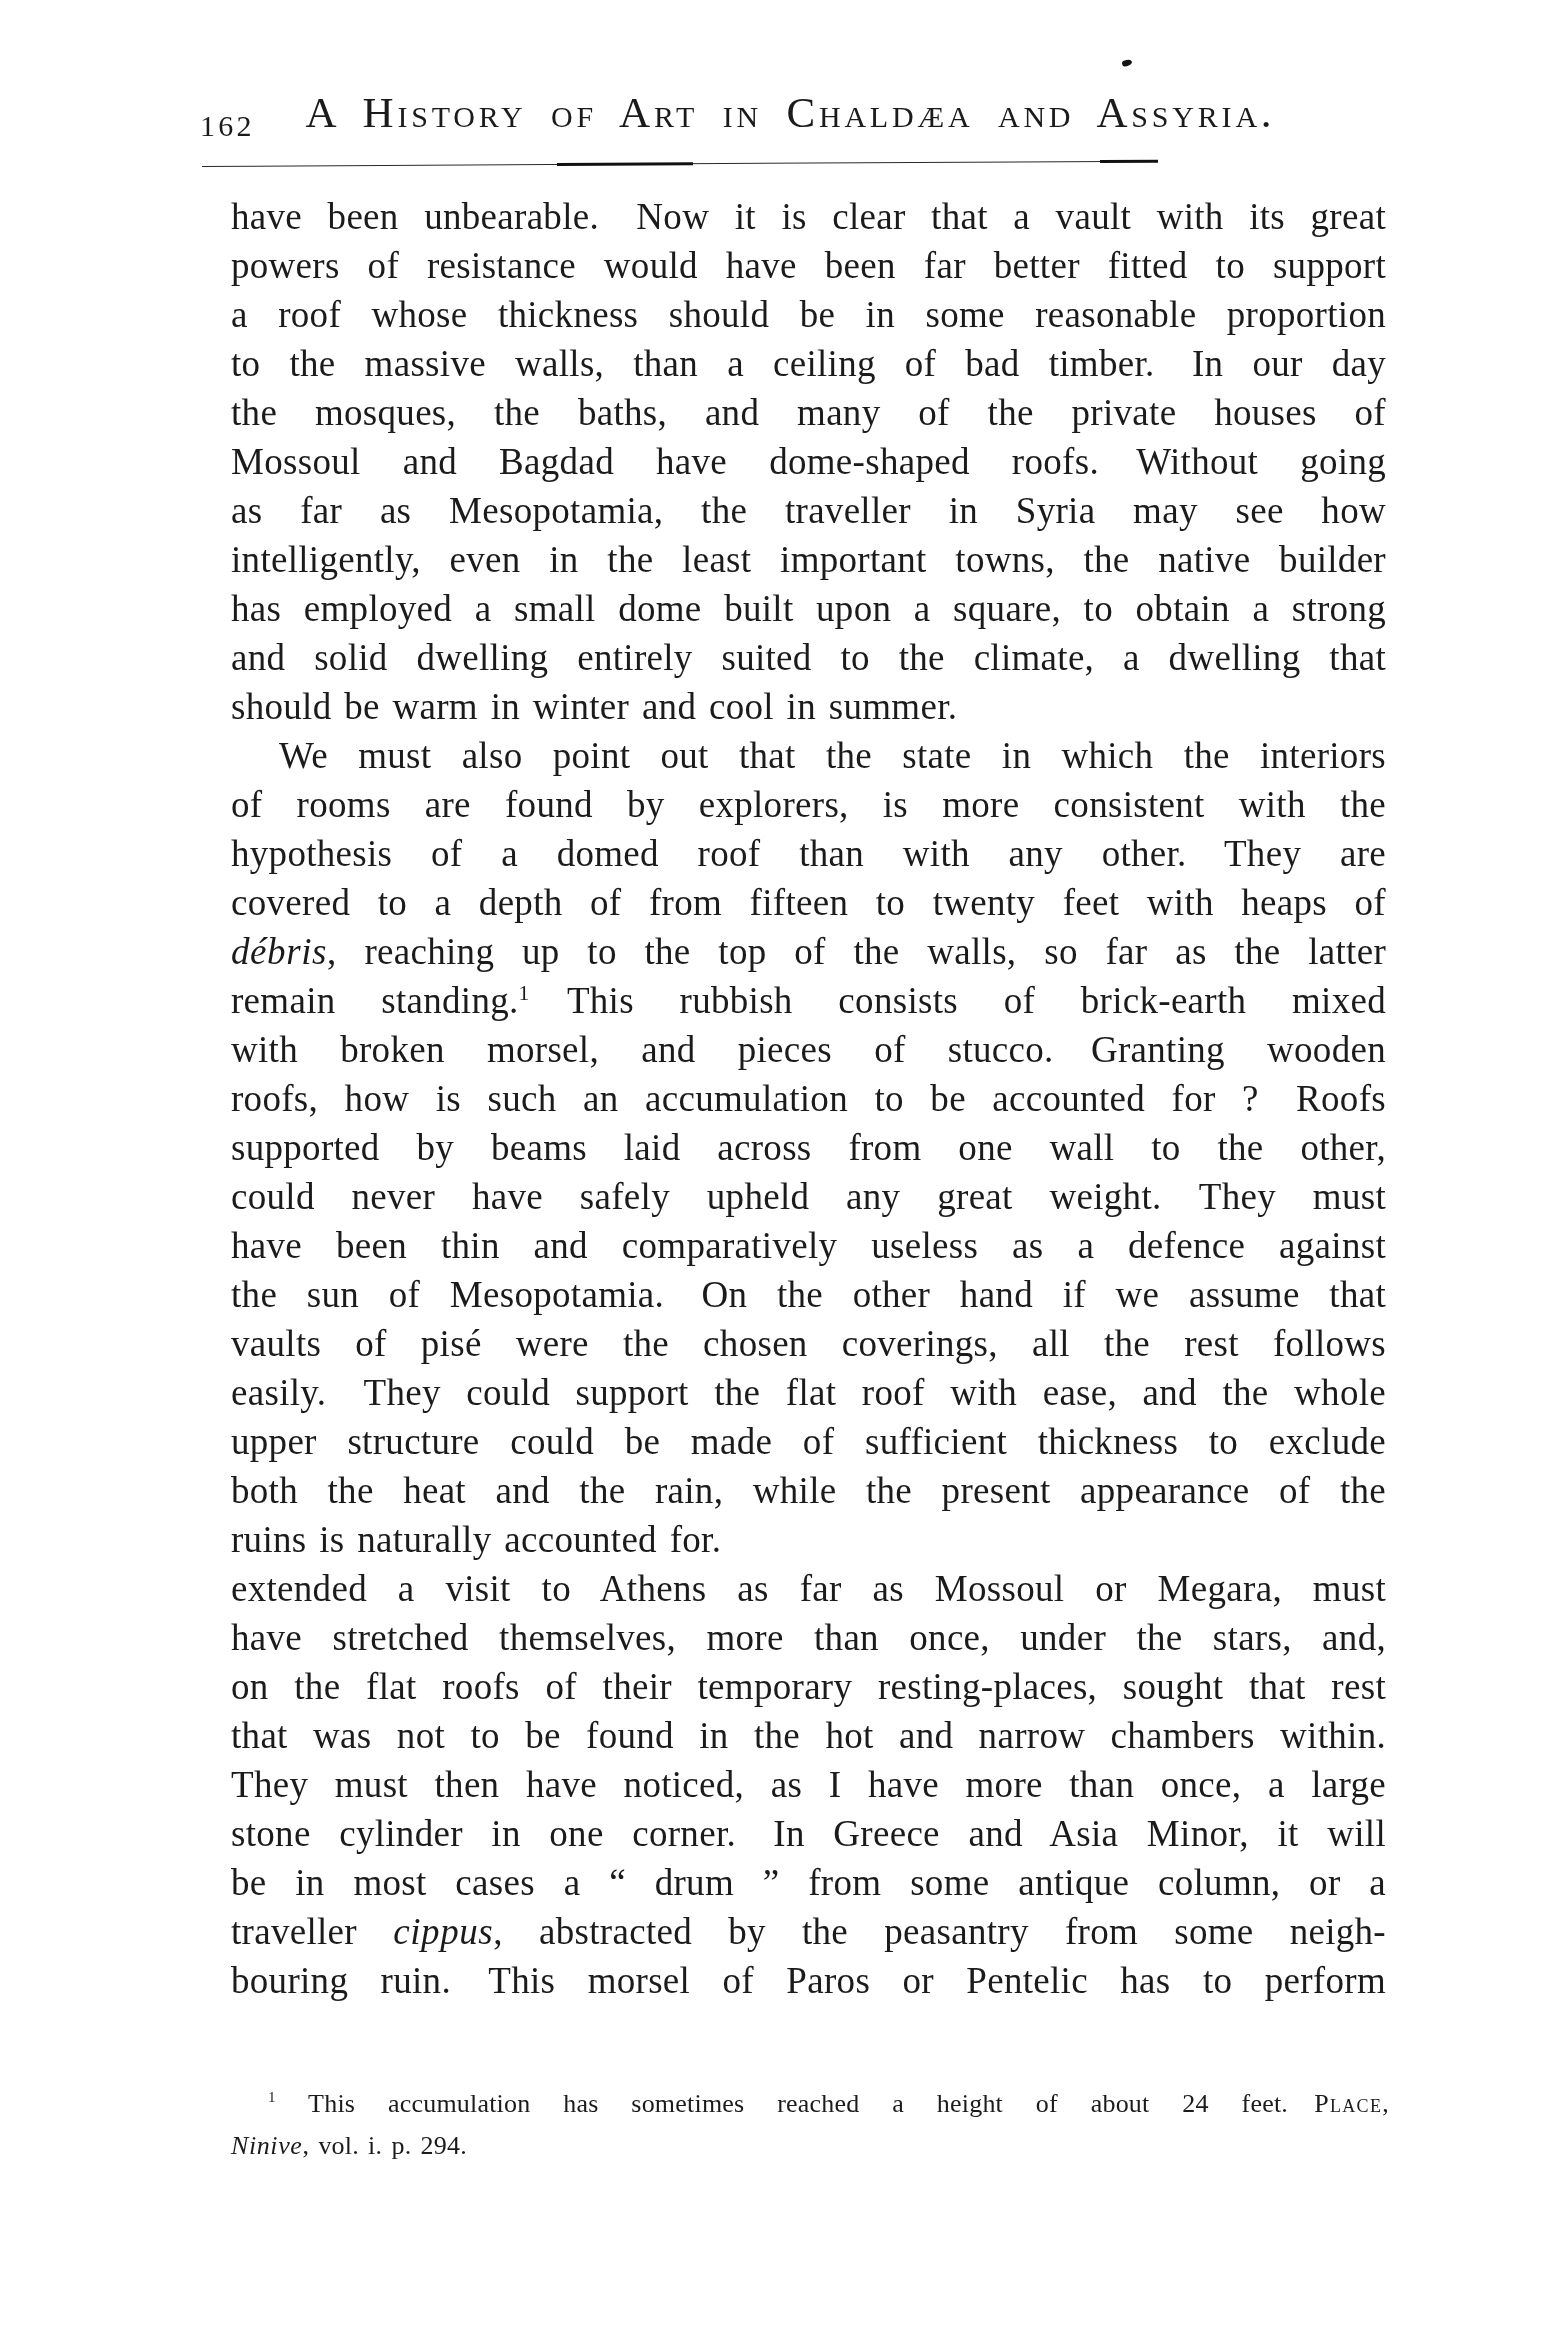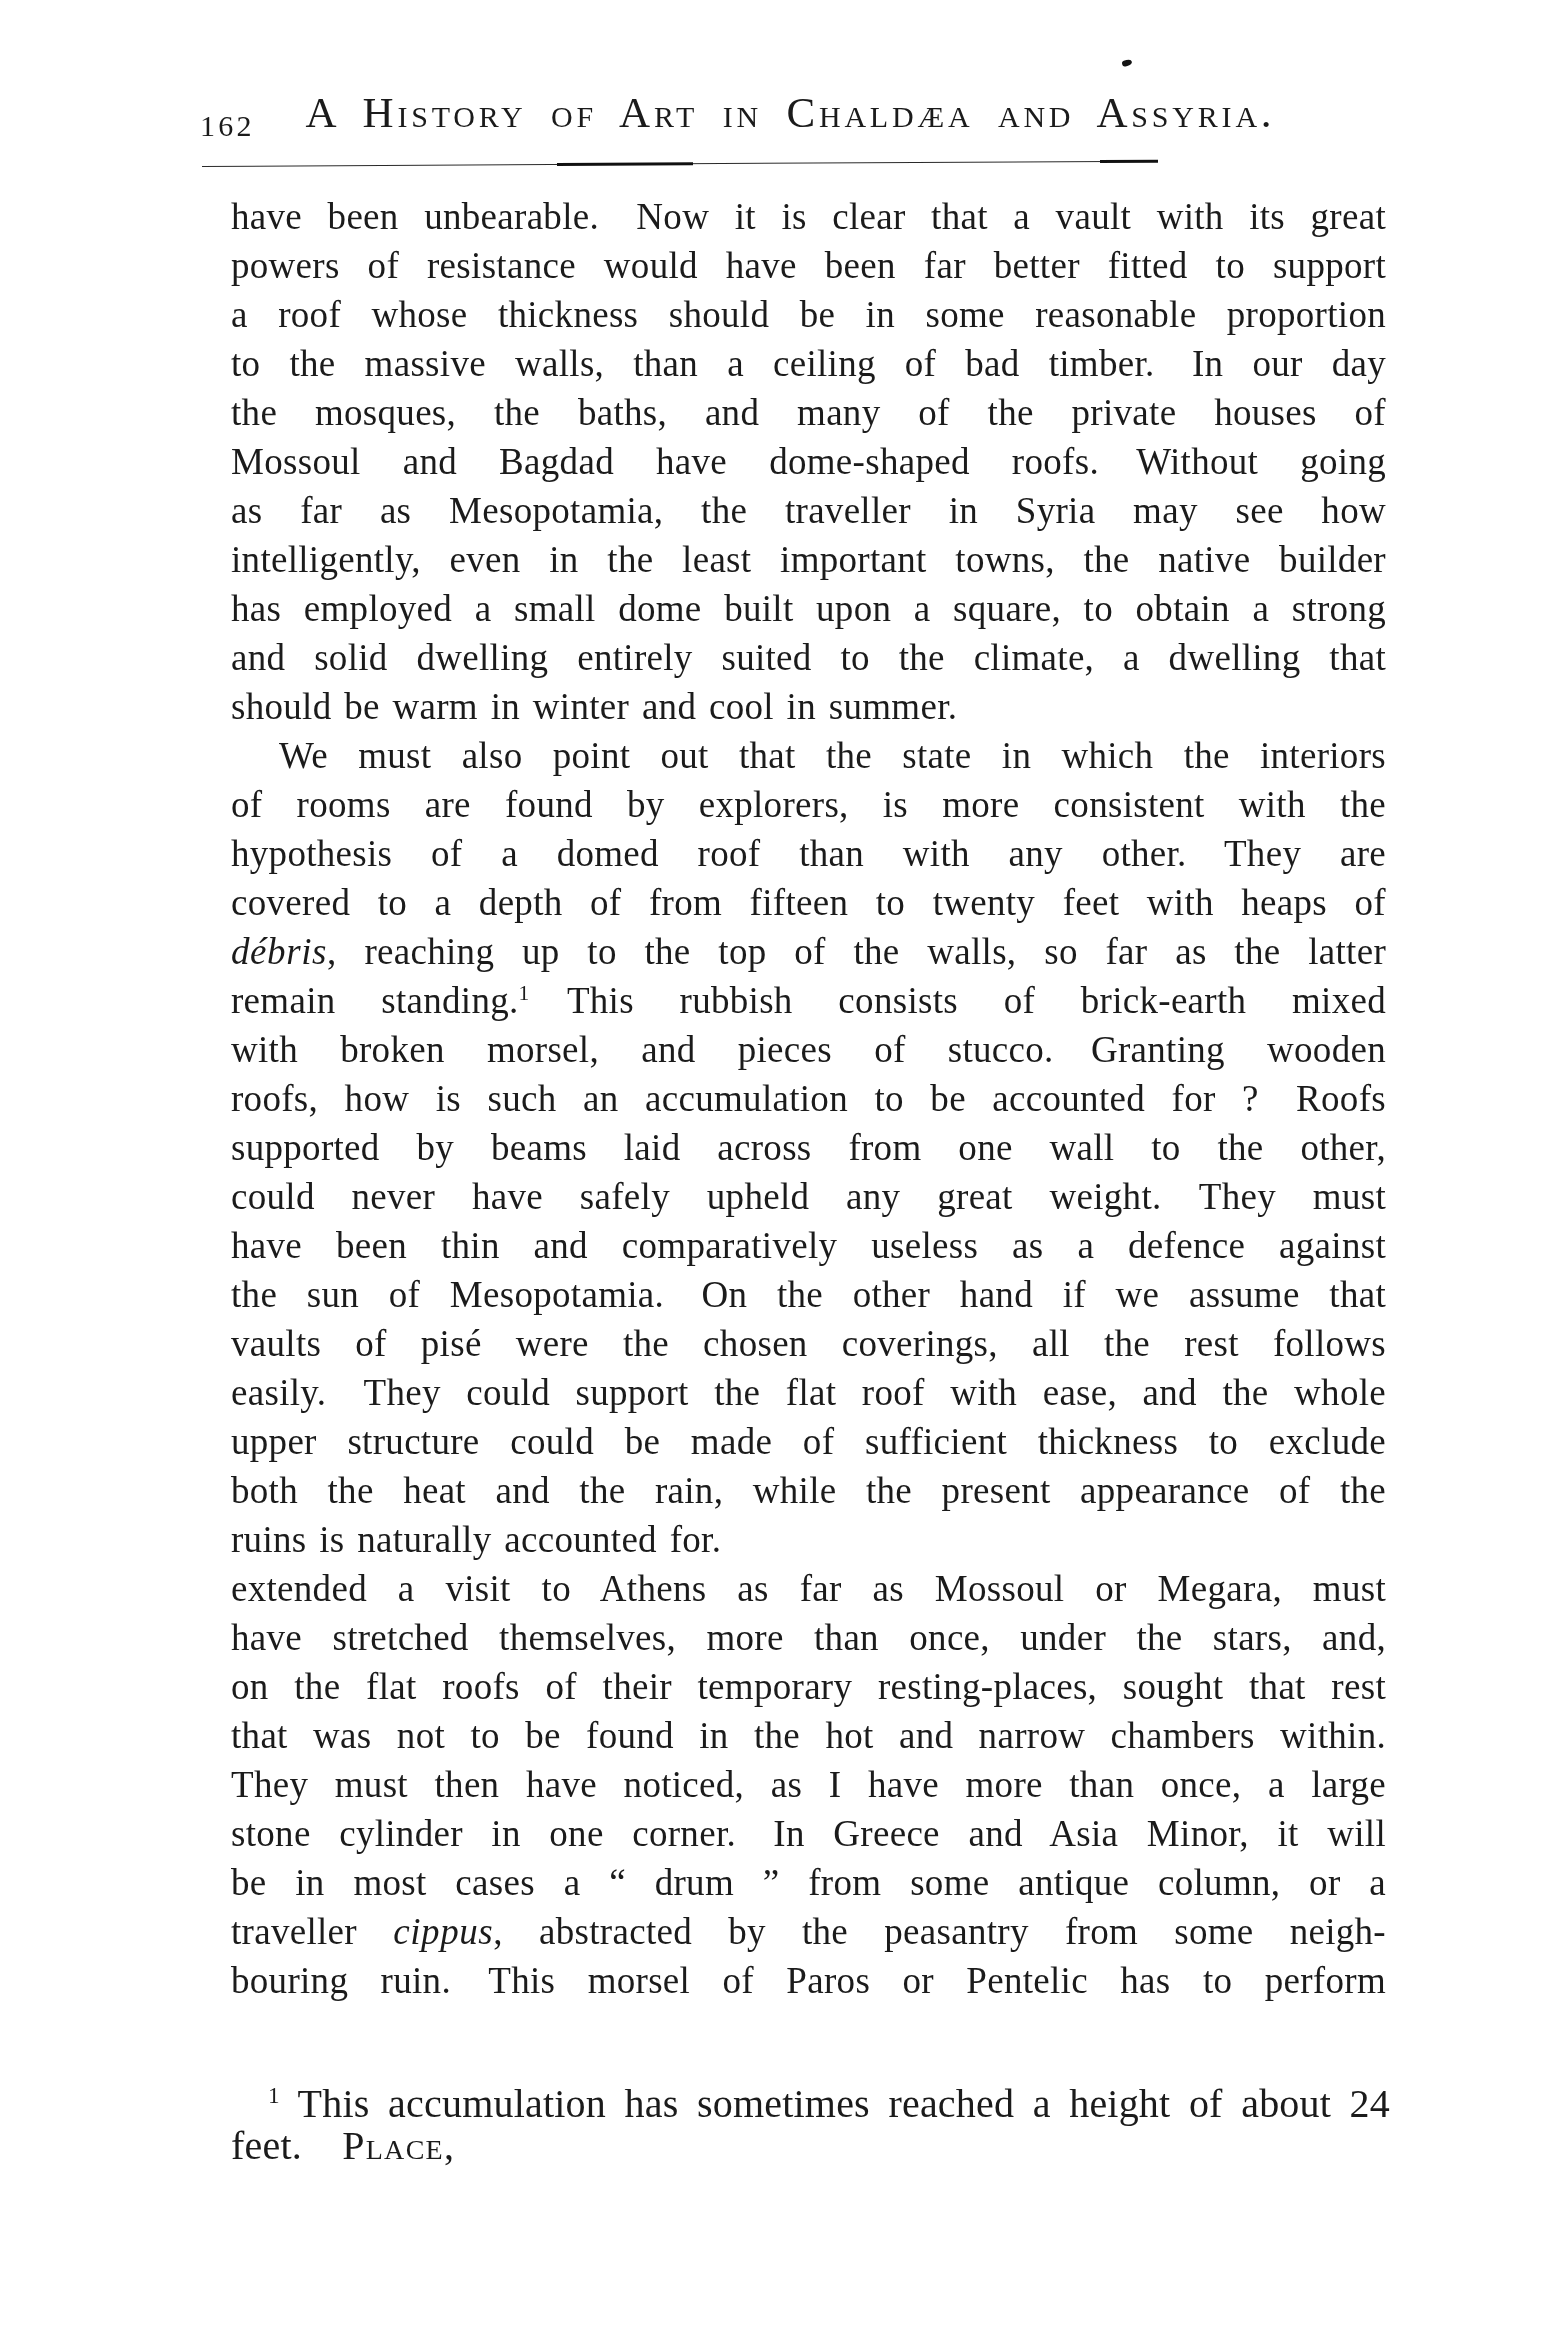--- a/index.html
+++ b/index.html
@@ -49,21 +49,21 @@
     margin-left:32px;
   }
   .line.indent{text-indent:48px;}
   .line.para-end{text-align-last:left;}
   .line sup{font-size:58%;vertical-align:super;line-height:0;}
   .line i{font-style:italic;letter-spacing:0.6px;}
   .sc{font-variant:small-caps;letter-spacing:1.3px;}
   
   .footnote{
     position:absolute;left:199px;top:2083px;width:1191px;
-    font-size:40px;
+    font-size:26px;
     letter-spacing:0.2px;
     word-spacing:2.5px;
   }
   .footnote .line{height:42px;line-height:42px;}
   .footnote .line.indent{text-indent:37px;}
   
   .speck{
     position:absolute;left:1122px;top:60px;width:10px;height:5.7px;
     background:#141414;border-radius:45% 55% 60% 40%;
     transform:rotate(-14deg);
@@ -118,18 +118,19 @@
       <div class="line"><span>that was not to be found in the hot and narrow chambers within.</span></div>
       <div class="line"><span>They must then have noticed, as I have more than once, a large</span></div>
       <div class="line"><span>stone cylinder in one corner. In Greece and Asia Minor, it will</span></div>
       <div class="line"><span>be in most cases a “ drum ” from some antique column, or a</span></div>
       <div class="line"><span>traveller </span><i>cippus</i><span>, abstracted by the peasantry from some neigh-</span></div>
       <div class="line"><span>bouring ruin. This morsel of Paros or Pentelic has to perform</span></div>
     </div>
 
   <div class="footnote" id="footnote">
       <div class="line indent"><sup>1</sup><span> This accumulation has sometimes reached a height of about 24 feet. </span><span class="sc">Place,</span></div>
+      <div class="line para-end"><i>Ninive</i><span>, vol. i. p. 294.</span></div>
     </div>
 
   <div class="speck"></div>
 
 </div>
 
 
 </body></html>

